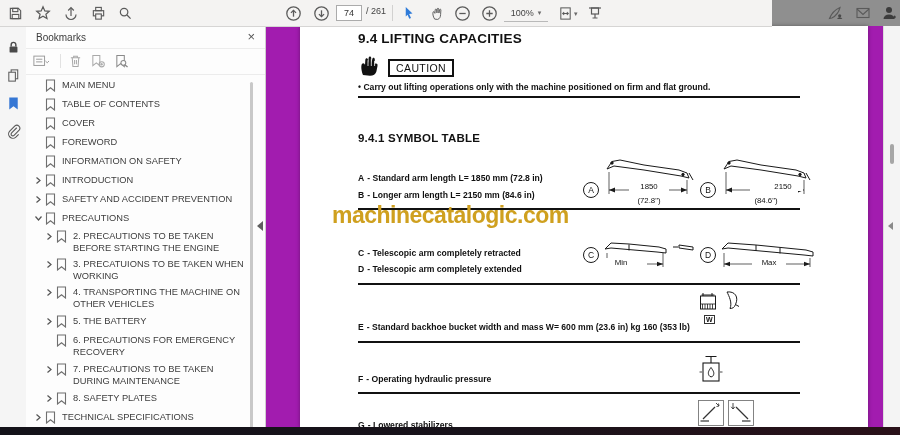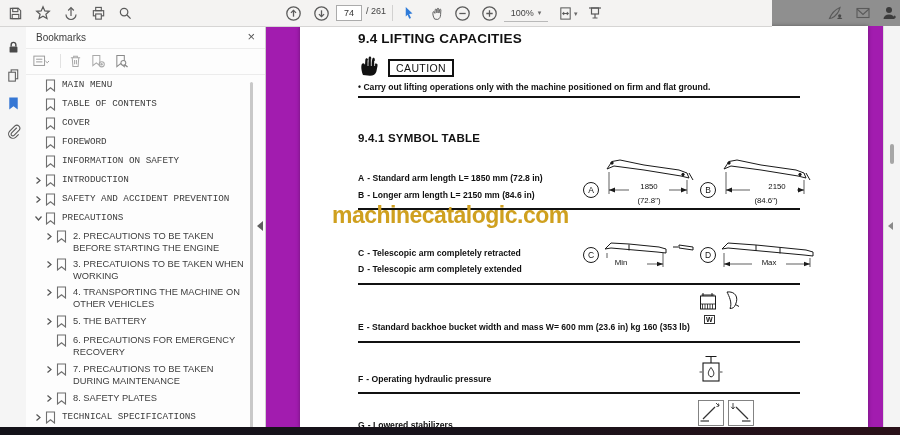--- a/index.html
+++ b/index.html
@@ -27,21 +27,21 @@
   .panel-tools{position:absolute;left:0;top:22px;width:100%;height:26px;border-bottom:1px solid #ececec;}
   .pti{position:absolute;top:5px;width:18px;height:16px;display:flex;align-items:center;justify-content:center;color:#9b9b9b;cursor:pointer;}
   .pt-divider{position:absolute;left:34px;top:6px;width:1px;height:14px;background:#e2e2e2;}
   .bm-tree{position:absolute;left:0;top:50px;width:232px;}
   .bm-row{display:flex;align-items:flex-start;padding:3px 0;cursor:pointer;}
   .bm-row.two{padding:2px 0;}
   .chev{width:11px;margin-left:8px;padding-top:2px;flex:none;display:flex;}
   .lvl1 .chev{margin-left:19px;}
   .bm-ic{width:13px;flex:none;padding-top:0;display:flex;}
   .bm-label{font-size:9.3px;line-height:12px;color:#3c3c3c;margin-left:4px;}
-  .lvl0 .bm-label{max-width:188px;font-family:Liberation Mono, monospace;}
+  .lvl0 .bm-label{max-width:188px;}
   .lvl1 .bm-label{max-width:178px;}
   .panel-scroll{position:absolute;left:224px;top:56px;width:3px;height:346px;background:#c9c9c9;border-radius:2px;}
   .panel-collapse{position:absolute;left:257px;top:221px;width:0;height:0;border-top:5px solid transparent;border-bottom:5px solid transparent;
                   border-right:6px solid #5f5f5f;z-index:25;cursor:pointer;}
   
   .docarea{position:absolute;left:266px;top:26px;width:617px;height:402px;background:#a21caf;z-index:10;}
   .page{position:absolute;left:34px;top:0;width:568px;height:402px;background:#ffffff;box-shadow:0 0 4px rgba(0,0,0,.35);color:#111;}
   .h1{position:absolute;left:58px;top:5px;font-size:13.5px;font-weight:700;letter-spacing:.2px;}
   .hand-ic{position:absolute;left:58px;top:28px;}
   .caution-box{position:absolute;left:88px;top:33px;border:2px solid #111;font-size:10.5px;font-weight:400;padding:1px 6px;letter-spacing:.4px;}
@@ -498,21 +498,21 @@
         <span class="circ" style="top:26px">B</span>
         <svg width="100" height="52" viewBox="0 0 100 52" style="position:absolute;left:16px;top:0" fill="none" stroke="#1a1a1a" stroke-width="1">
           <path d="M8 13 L13 5.5 L21 4 L45 9 L80 14 L88 17 L90 22 L82 20 L45 14 L15 10 Z" fill="#fff"></path>
           <circle cx="13" cy="7" r="1.2" fill="#1a1a1a"></circle>
             <circle cx="84" cy="18.5" r="1.2" fill="#1a1a1a"></circle>
           <path d="M90 17 L94 24"></path>
           <path d="M10 16 V38 M88 24 V38" stroke-width="0.7"></path>
           <path d="M10 34 H34 M64 34 H88" stroke-width="0.7"></path>
           <path d="M10 34 L16 31.5 L16 36.5 Z M88 34 L82 31.5 L82 36.5 Z" fill="#1a1a1a" stroke="none"></path>
         </svg>
-        <span class="dimlab" style="left:57px;top:26px;width:40px">2150</span>
+        <span class="dimlab" style="left:63px;top:26px;width:40px">2150</span>
         <span class="dimlab" style="left:44px;top:40px;width:44px;background:transparent">(84.6")</span>
       </div>
 
       <div class="rule" style="top:182px"></div>
 
       <div class="watermark" style="color:#cfa01f">machinecatalogic.com</div>
 
       <div class="symtxt" style="top:222px">
         <b>C</b><span>- Telescopic arm completely retracted</span>
       </div>

